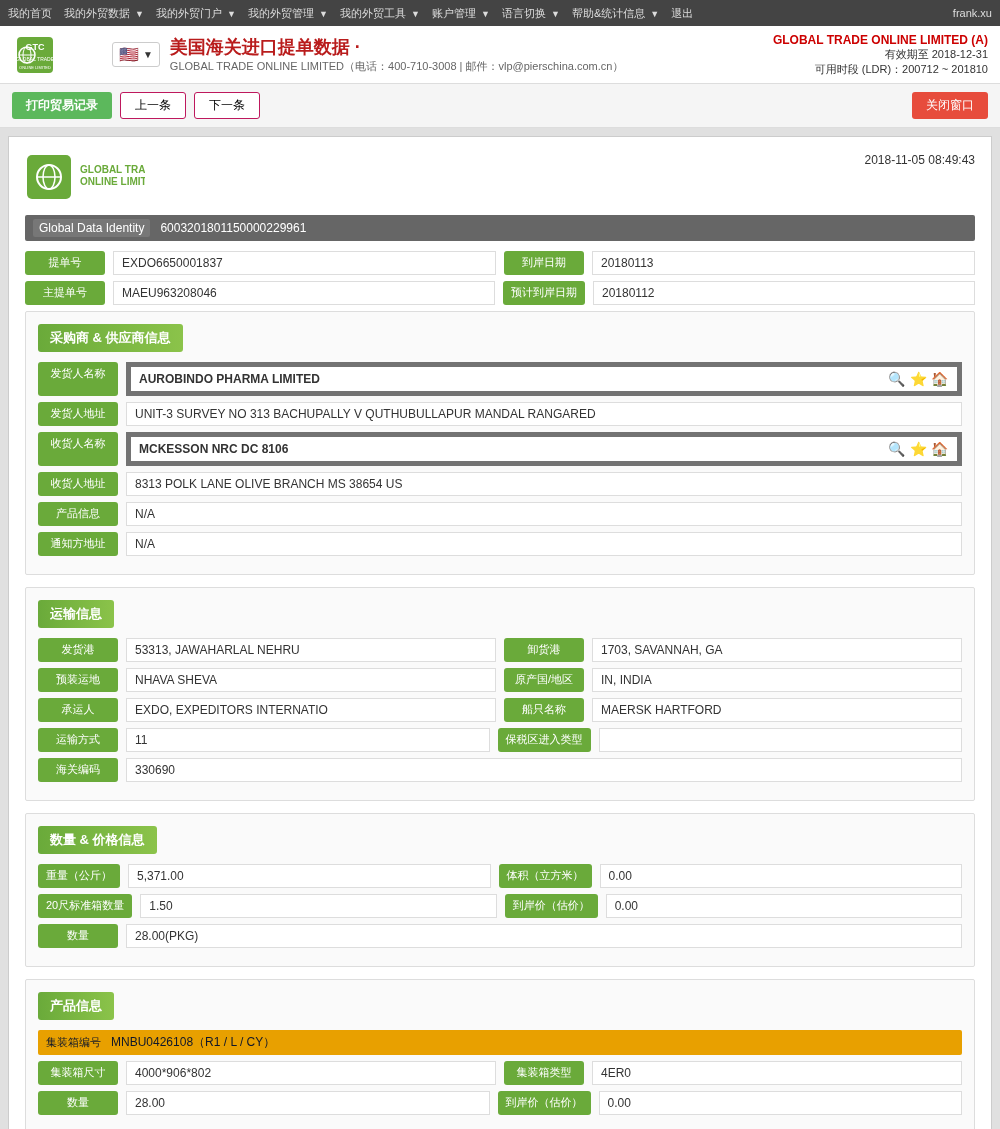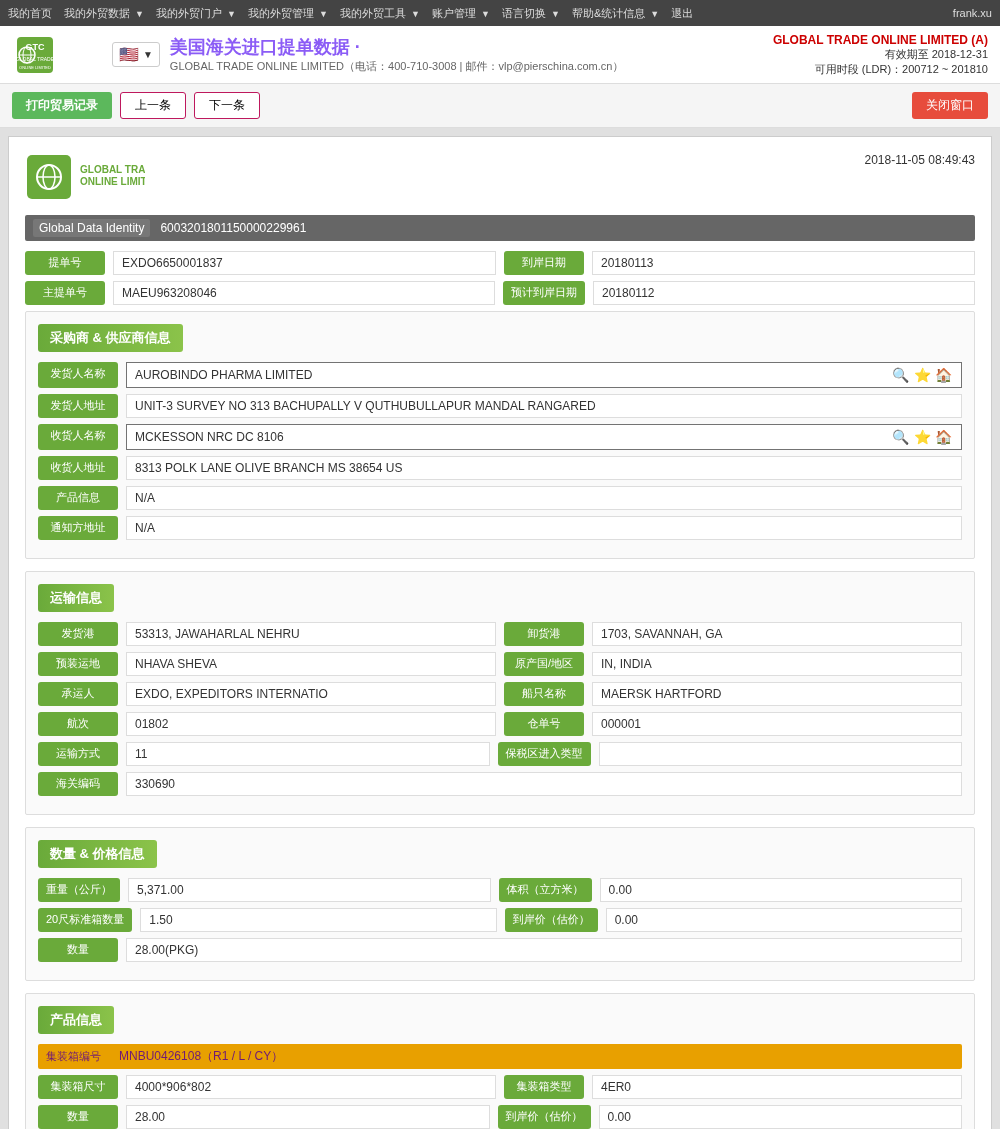--- a/index.html
+++ b/index.html
@@ -12,21 +12,21 @@
     .top-nav-right { color: #ddd; }
     .nav-item { position: relative; }
     .nav-arrow { font-size: 9px; margin-left: 2px; }
 
     
     .header-bar { background: #fff; display: flex; align-items: center; justify-content: space-between; padding: 6px 12px; border-bottom: 1px solid #ddd; }
     .header-left { display: flex; align-items: center; gap: 10px; }
     .logo-box { width: 90px; height: 45px; display: flex; align-items: center; justify-content: center; }
     .logo-svg { width: 85px; height: 40px; }
     .flag-lang { display: flex; align-items: center; gap: 4px; border: 1px solid #ccc; padding: 2px 6px; border-radius: 3px; cursor: pointer; }
-    .header-title { font-size: 18px; font-weight: bold; color: #8b5cf6; }
+    .header-title { font-size: 18px; font-weight: bold; color: #b91c1c; }
     .header-subtitle { font-size: 11px; color: #666; }
     .header-right { text-align: right; font-size: 11px; color: #333; }
     .header-right .company-name { color: #cc0000; font-weight: bold; font-size: 12px; }
 
     
     .action-bar { background: #f5f5f5; padding: 8px 12px; display: flex; align-items: flex-end; gap: 8px; border-bottom: 1px solid #ddd; }
     .btn-print { background: #5cb85c; color: #fff; border: none; padding: 5px 14px; border-radius: 3px; cursor: pointer; font-size: 12px; font-weight: bold; }
     .btn-nav { background: #fff; border: 1px solid #be185d; padding: 4px 14px; border-radius: 3px; cursor: pointer; font-size: 12px; }
     .btn-close { background: #e74c3c; color: #fff; border: none; padding: 5px 14px; border-radius: 3px; cursor: pointer; font-size: 12px; margin-left: auto; }
     .spacer { flex: 1; }
@@ -39,31 +39,31 @@
 
     
     .gdi-bar { background: #666; color: #fff; display: flex; align-items: center; gap: 10px; padding: 4px 8px; margin-bottom: 10px; border-radius: 2px; }
     .gdi-label { font-size: 12px; background: #777; padding: 2px 6px; border-radius: 2px; }
     .gdi-value { font-size: 12px; }
 
     
     .field-row { display: flex; margin-bottom: 6px; gap: 8px; }
     .field-label { background: #6aaa3a; color: #fff; padding: 4px 8px; border-radius: 3px; font-size: 11px; min-width: 80px; text-align: center; white-space: nowrap; flex-shrink: 0; }
     .field-value { border: 1px solid #ddd; padding: 4px 8px; flex: 1; font-size: 12px; background: #fff; }
-    .field-value-with-icons { border: 1px solid #737373; padding: 4px 8px; flex: 1; font-size: 12px; background: #fff; display: flex; justify-content: space-between; align-items: center; }
+    .field-value-with-icons { border: 5px solid #737373; padding: 4px 8px; flex: 1; font-size: 12px; background: #fff; display: flex; justify-content: space-between; align-items: center; font-weight: bold; }
     .field-icons { display: flex; gap: 4px; }
     .icon-small { font-size: 14px; cursor: pointer; }
 
     
     .section-header { background: linear-gradient(to right, #6aaa3a, #8bc34a); color: #fff; padding: 5px 12px; border-radius: 3px; font-size: 13px; font-weight: bold; margin-bottom: 10px; display: inline-block; }
 
     .section-box { border: 1px solid #ddd; padding: 12px; margin-bottom: 12px; border-radius: 2px; background: #fafafa; }
 
     
-    .container-bar { background: #e8a000; color: #701a75; display: flex; align-items: center; gap: 18px; padding: 4px 8px; margin-bottom: 6px; border-radius: 2px; }
+    .container-bar { background: #e8a000; color: #0f172a; display: flex; align-items: center; gap: 10px; padding: 4px 8px; margin-bottom: 6px; border-radius: 2px; }
     .container-label { font-size: 11px; }
     .container-value { font-size: 12px; }
 
     .outer-wrapper { background: #e0e0e0; padding: 8px; }
     .inner-card { background: #fff; border: 1px solid #ccc; padding: 0; }
 
     .ldr-text { font-size: 11px; color: #333; }
   </style>
 </head>
 <body>
@@ -214,26 +214,20 @@
       <div class="field-label">原产国/地区</div>
       <div class="field-value">IN, INDIA</div>
     </div>
     <div class="field-row">
       <div class="field-label">承运人</div>
       <div class="field-value">EXDO, EXPEDITORS INTERNATIO</div>
       <div class="field-label">船只名称</div>
       <div class="field-value">MAERSK HARTFORD</div>
     </div>
     <div class="field-row">
-      <div class="field-label">航次</div>
-      <div class="field-value">01802</div>
-      <div class="field-label">仓单号</div>
-      <div class="field-value">000001</div>
-    </div>
-    <div class="field-row">
       <div class="field-label">运输方式</div>
       <div class="field-value">11</div>
       <div class="field-label">保税区进入类型</div>
       <div class="field-value"></div>
     </div>
     <div class="field-row">
       <div class="field-label">海关编码</div>
       <div class="field-value">330690</div>
     </div>
   </div>

